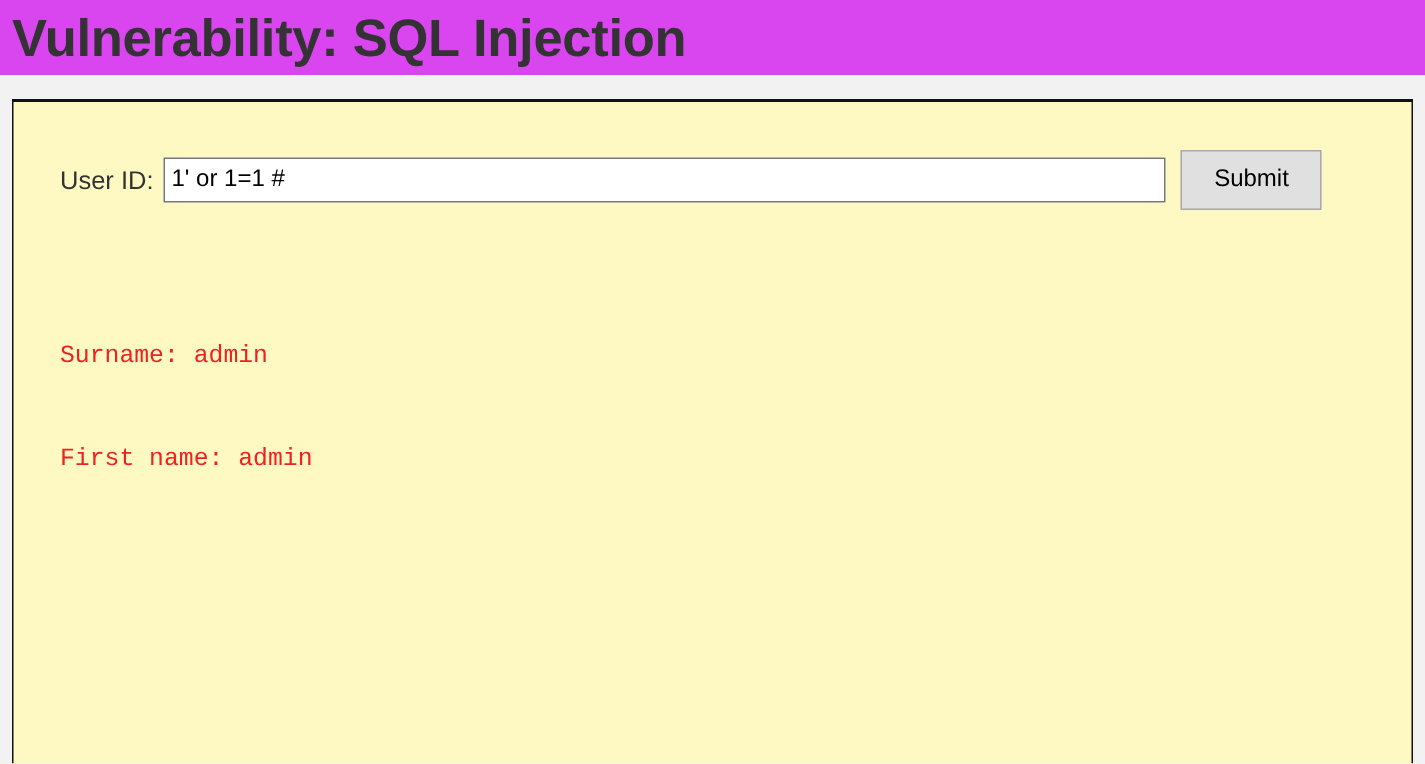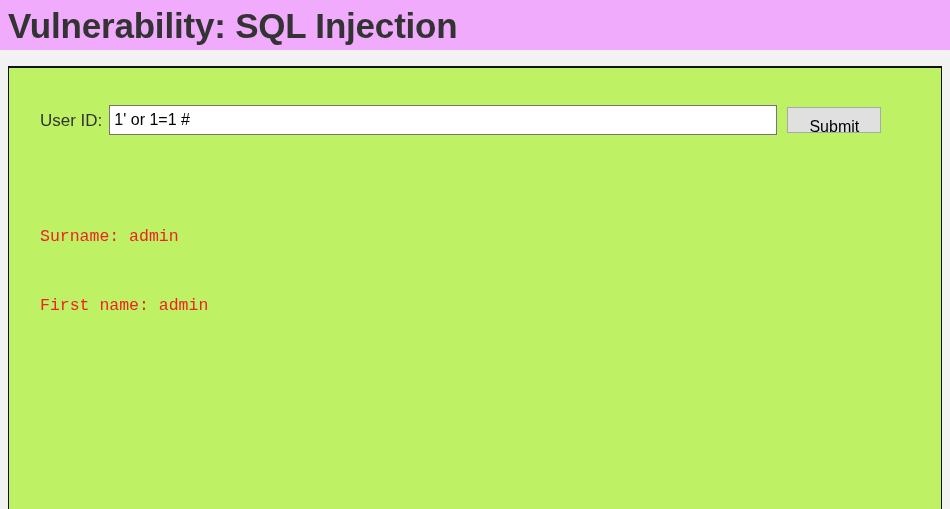--- a/index.html
+++ b/index.html
@@ -19,21 +19,21 @@
     background: #f2f2f2;
   }
 
   
   .page-header {
     position: absolute;
     left: 0;
     top: 0;
     width: 950px;
     height: 50px;
-    background: #f0abfc;
+    background: #d946ef;
     box-sizing: border-box;
   }
 
   .page-title {
     position: absolute;
     left: 8px;
     top: 6px;
     margin: 0;
     font-family: "Liberation Sans", sans-serif;
     font-size: 35px;
@@ -44,21 +44,21 @@
   }
 
   
   .vuln-box {
     position: absolute;
     left: 8px;
     top: 66px;
     width: 934px;
     height: 443px;
     box-sizing: border-box;
-    background: #bef264;
+    background: #fef9c3;
     border-top: 2px solid #111111;
     border-left: 1px solid #111111;
     border-right: 1px solid #111111;
     overflow: hidden;
   }
 
   
   .form-row {
     position: absolute;
     left: 31px;
@@ -87,21 +87,21 @@
     color: #000000;
     background: #ffffff;
     border: 1px solid #767676;
     border-radius: 0;
     outline: none;
   }
 
   .submit-button {
     margin-left: 10px;
     width: 94px;
-    height: 26px;
+    height: 40px;
     box-sizing: border-box;
     font-family: "Liberation Sans", sans-serif;
     font-size: 16px;
     color: #000000;
     background: #e0e0e0;
     border: 1px solid #a9a9a9;
     border-radius: 0;
     cursor: pointer;
     line-height: 1;
     padding: 11px;

